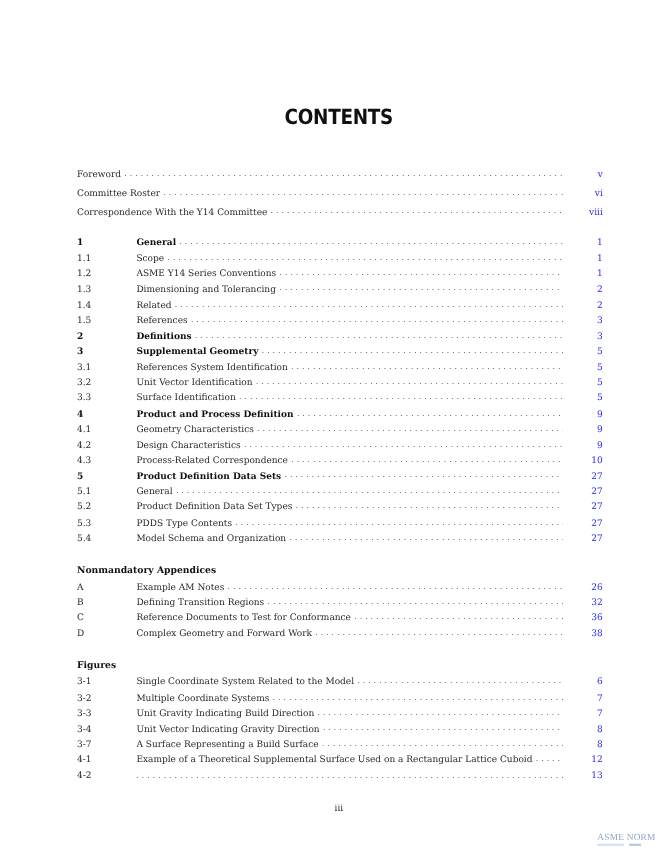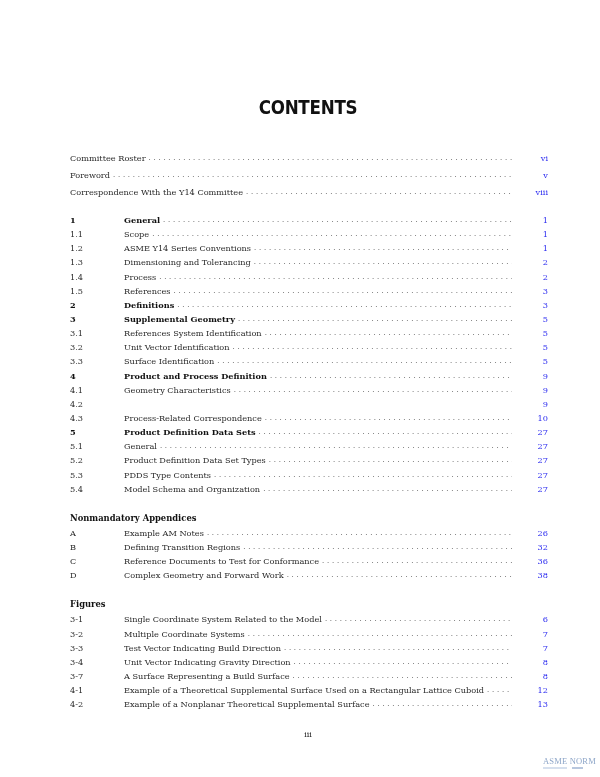--- a/index.html
+++ b/index.html
@@ -121,34 +121,34 @@
 </head>
 <body>
 
 <div class="title">CONTENTS</div>
 
 <div class="toc">
 
   <div>
     <div class="row front">
       <div class="label-wrap">
+        <span class="label">Foreword</span>
+        <span class="leader"></span>
+      </div>
+      <span class="page">v</span>
+    </div>
+    <div class="row front">
+      <div class="label-wrap">
         <span class="label">Committee Roster</span>
         <span class="leader"></span>
       </div>
       <span class="page">vi</span>
     </div>
     <div class="row front">
       <div class="label-wrap">
-        <span class="label">Foreword</span>
-        <span class="leader"></span>
-      </div>
-      <span class="page">v</span>
-    </div>
-    <div class="row front">
-      <div class="label-wrap">
         <span class="label">Correspondence With the Y14 Committee</span>
         <span class="leader"></span>
       </div>
       <span class="page">viii</span>
     </div>
   </div>
 
   <div class="gap"></div>
 
   <div>
@@ -180,21 +180,21 @@
       <span class="num">1.3</span>
       <div class="label-wrap">
           <span class="label">Dimensioning and Tolerancing</span>
           <span class="leader"></span>
         </div>
       <span class="page">2</span>
     </div>
     <div class="row">
       <span class="num">1.4</span>
       <div class="label-wrap">
-          <span class="label">Process</span>
+          <span class="label">Related</span>
           <span class="leader"></span>
         </div>
       <span class="page">2</span>
     </div>
     <div class="row">
       <span class="num">1.5</span>
       <div class="label-wrap">
           <span class="label">References</span>
           <span class="leader"></span>
         </div>
@@ -251,20 +251,24 @@
     <div class="row">
       <span class="num">4.1</span>
       <div class="label-wrap">
           <span class="label">Geometry Characteristics</span>
           <span class="leader"></span>
         </div>
       <span class="page">9</span>
     </div>
     <div class="row">
       <span class="num">4.2</span>
+      <div class="label-wrap">
+          <span class="label">Design Characteristics</span>
+          <span class="leader"></span>
+        </div>
       <span class="page">9</span>
     </div>
     <div class="row">
       <span class="num">4.3</span>
       <div class="label-wrap">
           <span class="label">Process-Related Correspondence</span>
           <span class="leader"></span>
         </div>
       <span class="page">10</span>
     </div>
@@ -364,21 +368,21 @@
       <span class="num">3-2</span>
       <div class="label-wrap">
           <span class="label">Multiple Coordinate Systems</span>
           <span class="leader"></span>
         </div>
       <span class="page">7</span>
     </div>
     <div class="row">
       <span class="num">3-3</span>
       <div class="label-wrap">
-          <span class="label">Test Vector Indicating Build Direction</span>
+          <span class="label">Unit Gravity Indicating Build Direction</span>
           <span class="leader"></span>
         </div>
       <span class="page">7</span>
     </div>
     <div class="row">
       <span class="num">3-4</span>
       <div class="label-wrap">
           <span class="label">Unit Vector Indicating Gravity Direction</span>
           <span class="leader"></span>
         </div>
@@ -396,21 +400,20 @@
       <span class="num">4-1</span>
       <div class="label-wrap">
           <span class="label">Example of a Theoretical Supplemental Surface Used on a Rectangular Lattice Cuboid</span>
           <span class="leader"></span>
         </div>
       <span class="page">12</span>
     </div>
     <div class="row">
       <span class="num">4-2</span>
       <div class="label-wrap">
-          <span class="label">Example of a Nonplanar Theoretical Supplemental Surface</span>
           <span class="leader"></span>
         </div>
       <span class="page">13</span>
     </div>
   </div>
 </div>
 
 <div class="footer-page">iii</div>
 
 <div class="watermark">

